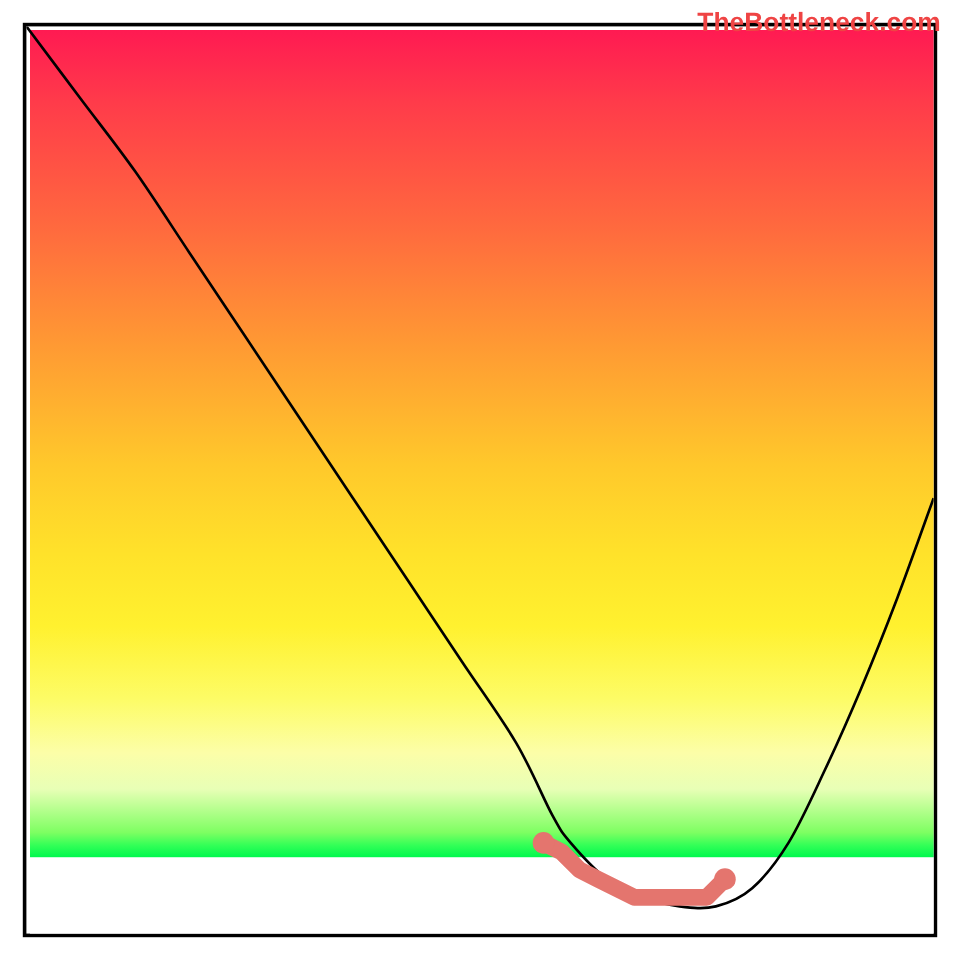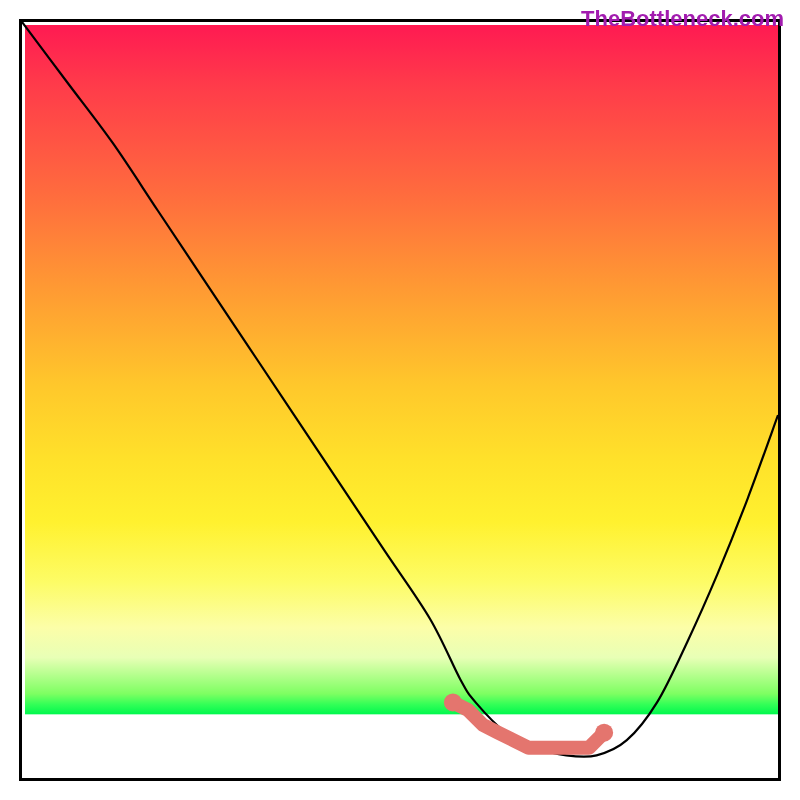--- a/index.html
+++ b/index.html
@@ -10,21 +10,21 @@
     position: relative;
     overflow: hidden;
   }
   .watermark {
     position: absolute;
     top: 6px;
     right: 16px;
     font-family: Arial, sans-serif;
     font-size: 22px;
     font-weight: bold;
-    color: #a21caf;
+    color: #ef4444;
     z-index: 10;
   }
   .plot-frame {
     position: absolute;
     left: 19px;
     top: 19px;
     width: 762px;
     height: 762px;
     border: 3px solid #000;
     background: #fff;

